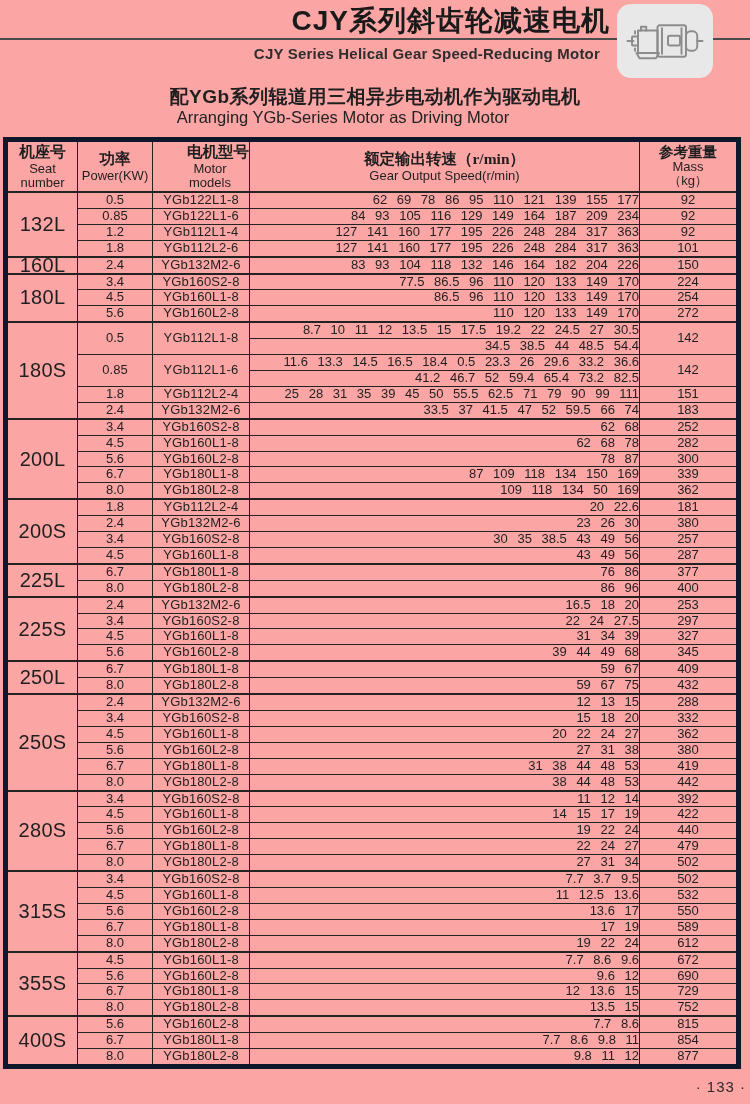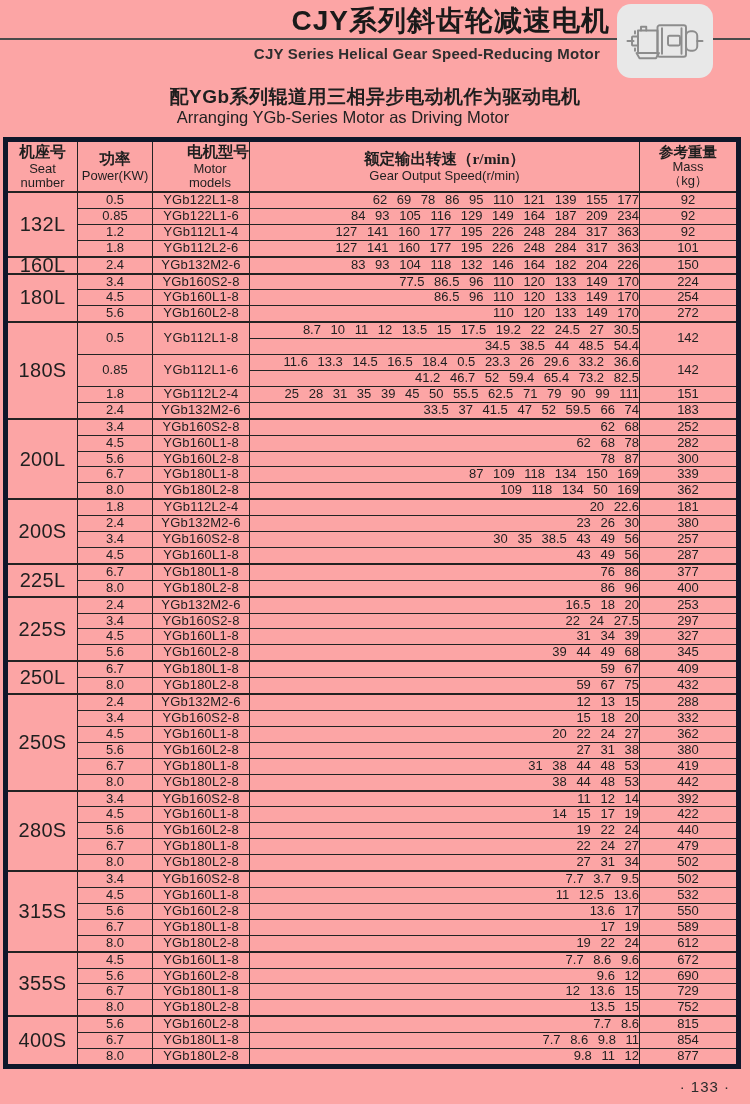--- a/index.html
+++ b/index.html
@@ -25,21 +25,21 @@
             gap:2px;height:100%;}
   .th-stack.left{align-items:flex-end;padding-left:18px;}
   .th-cn{font-family:"Liberation Serif",serif;font-weight:700;font-size:15.5px;line-height:17px;}
   .th-cn.small{font-size:14.5px;line-height:15px;}
   .th-en{font-size:13px;font-weight:400;line-height:14px;}
   tbody td{height:14.9px;line-height:14.9px;font-size:13px;text-align:center;}
   tbody tr.group-start td{border-top:2px solid #232323;}
   td.seat-cell{font-size:20px;letter-spacing:0.3px;}
   td.speed-cell{text-align:right;padding-left:7px;white-space:pre;word-spacing:6px;}
   td.model-cell{letter-spacing:0.2px;}
-  .page-num{position:absolute;right:20px;top:1078px;font-size:15px;color:#2b2b2b;
+  .page-num{position:absolute;right:4px;top:1078px;font-size:15px;color:#2b2b2b;
             letter-spacing:1px;}
 </style>
 </head>
 <body>
 
 <div class="page">
 
   <div class="top-rule"></div>
   <div class="title-cn">CJY系列斜齿轮减速电机</div>
   <div class="title-en">CJY  Series Helical Gear Speed-Reducing Motor</div>

